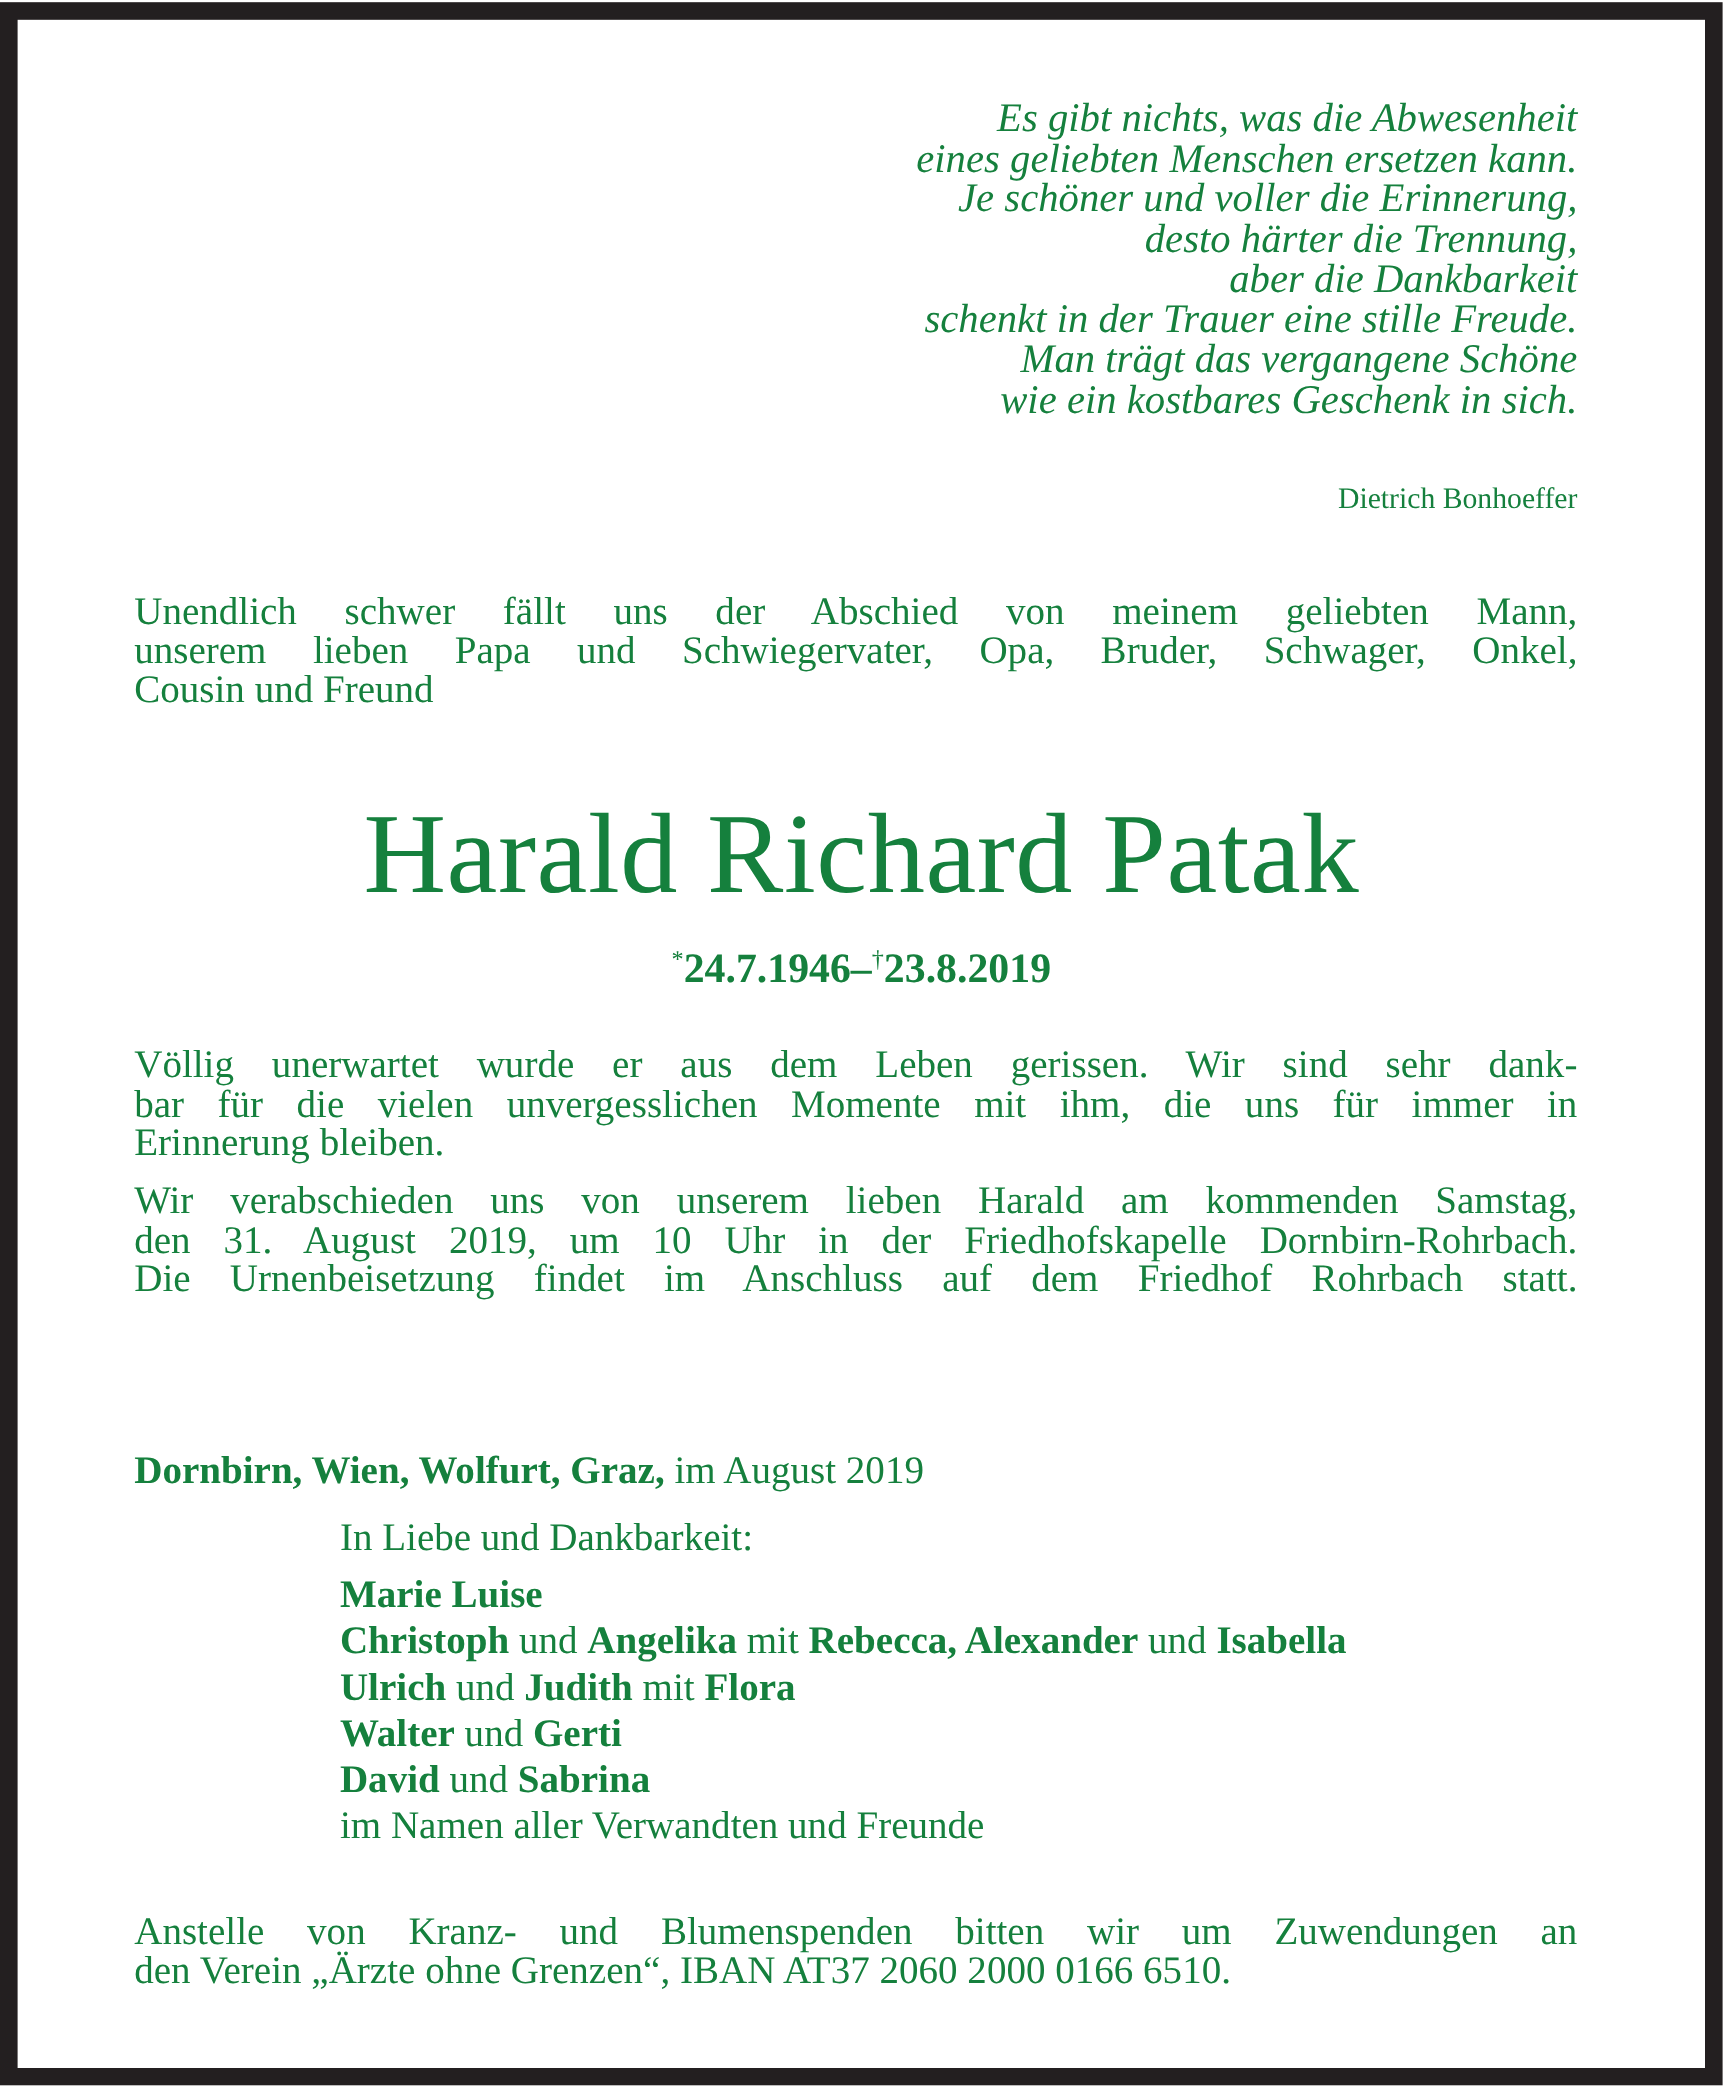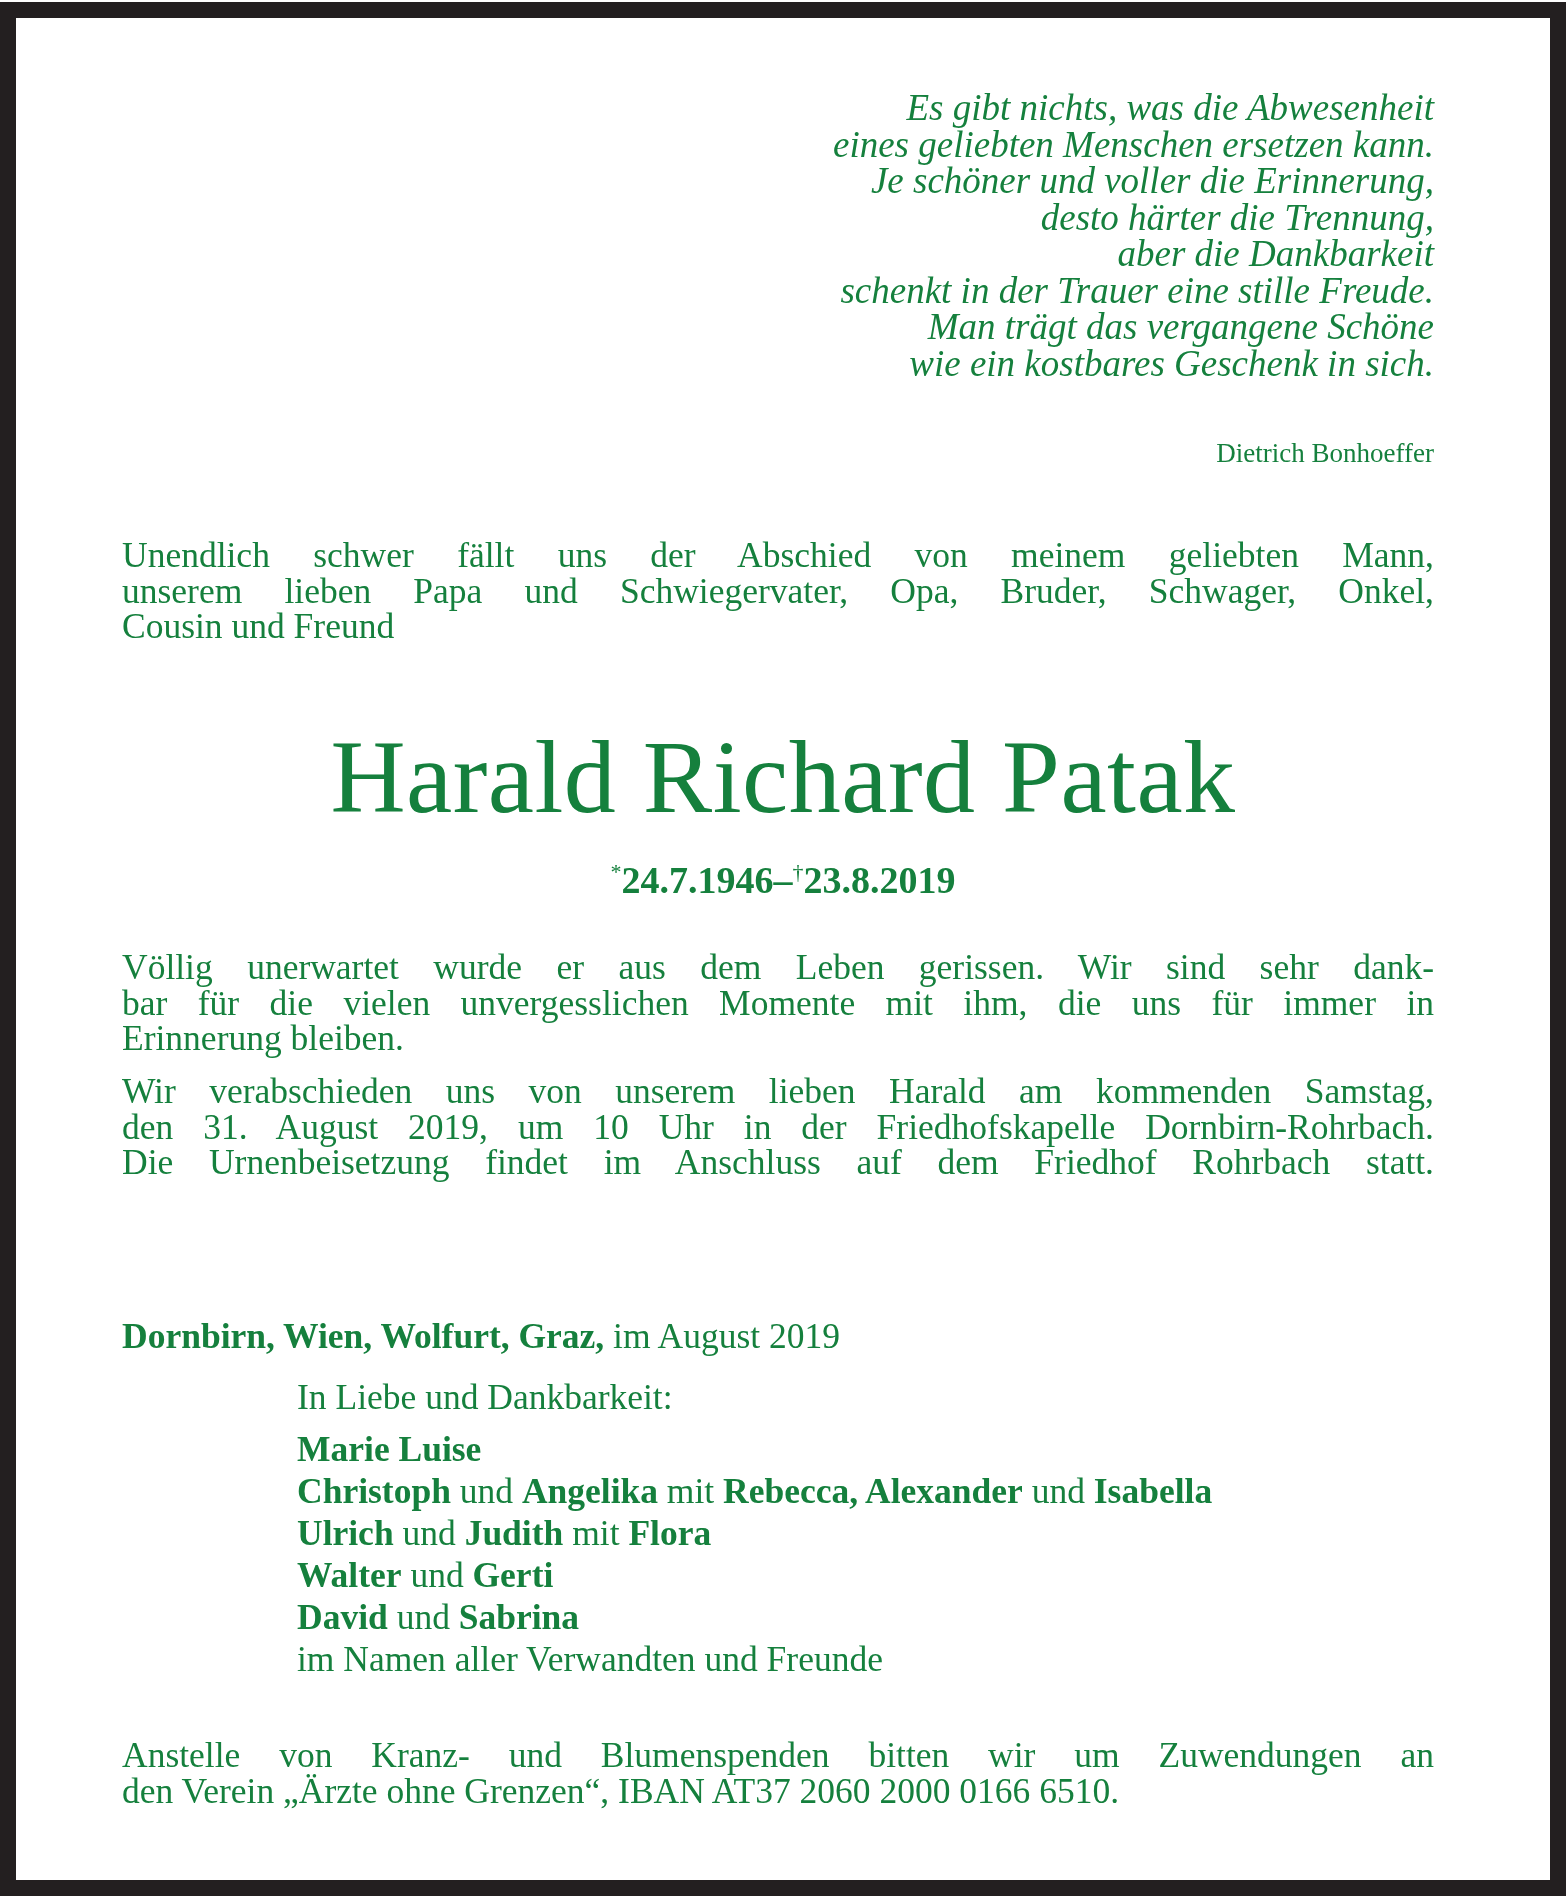--- a/index.html
+++ b/index.html
@@ -34,21 +34,21 @@
     font-size: 38px; line-height: 44px; font-weight: bold; white-space: nowrap;
   }
   .dates sup { font-size: 22px; vertical-align: 14px; font-weight: normal; }
   .p2 { top: 950px; }
   .p3 { top: 1074px; }
   .place {
     position: absolute; left: 122px; top: 1316px; font-size: 35.5px; line-height: 40px; white-space: nowrap;
   }
   .place b { font-weight: bold; }
   .family {
-    position: absolute; left: 297px; top: 1376px; font-size: 35.5px; line-height: 42px;
+    position: absolute; left: 309px; top: 1376px; font-size: 35.5px; line-height: 42px;
   }
   .family-line { display: block; white-space: nowrap; }
   .family-intro { margin-bottom: 10px; }
   .family b { font-weight: bold; }
   .p4 { top: 1738px; }
 </style>
 </head>
 <body>
 
 <div class="frame"></div>

